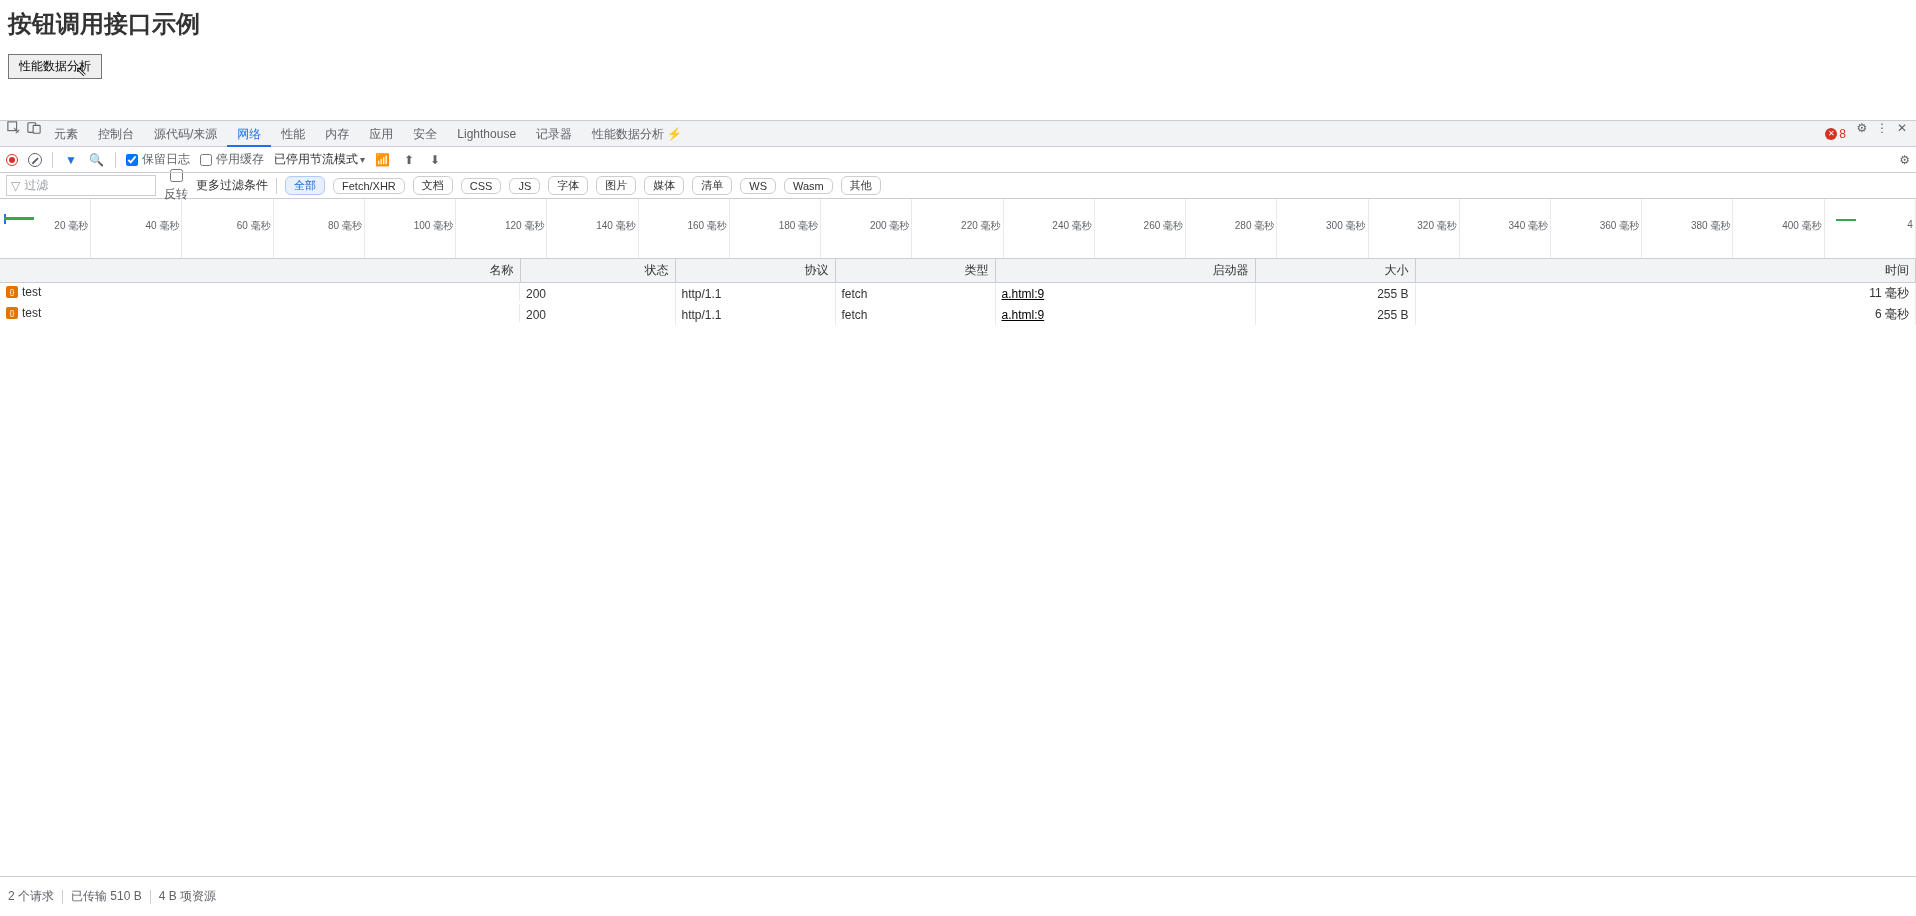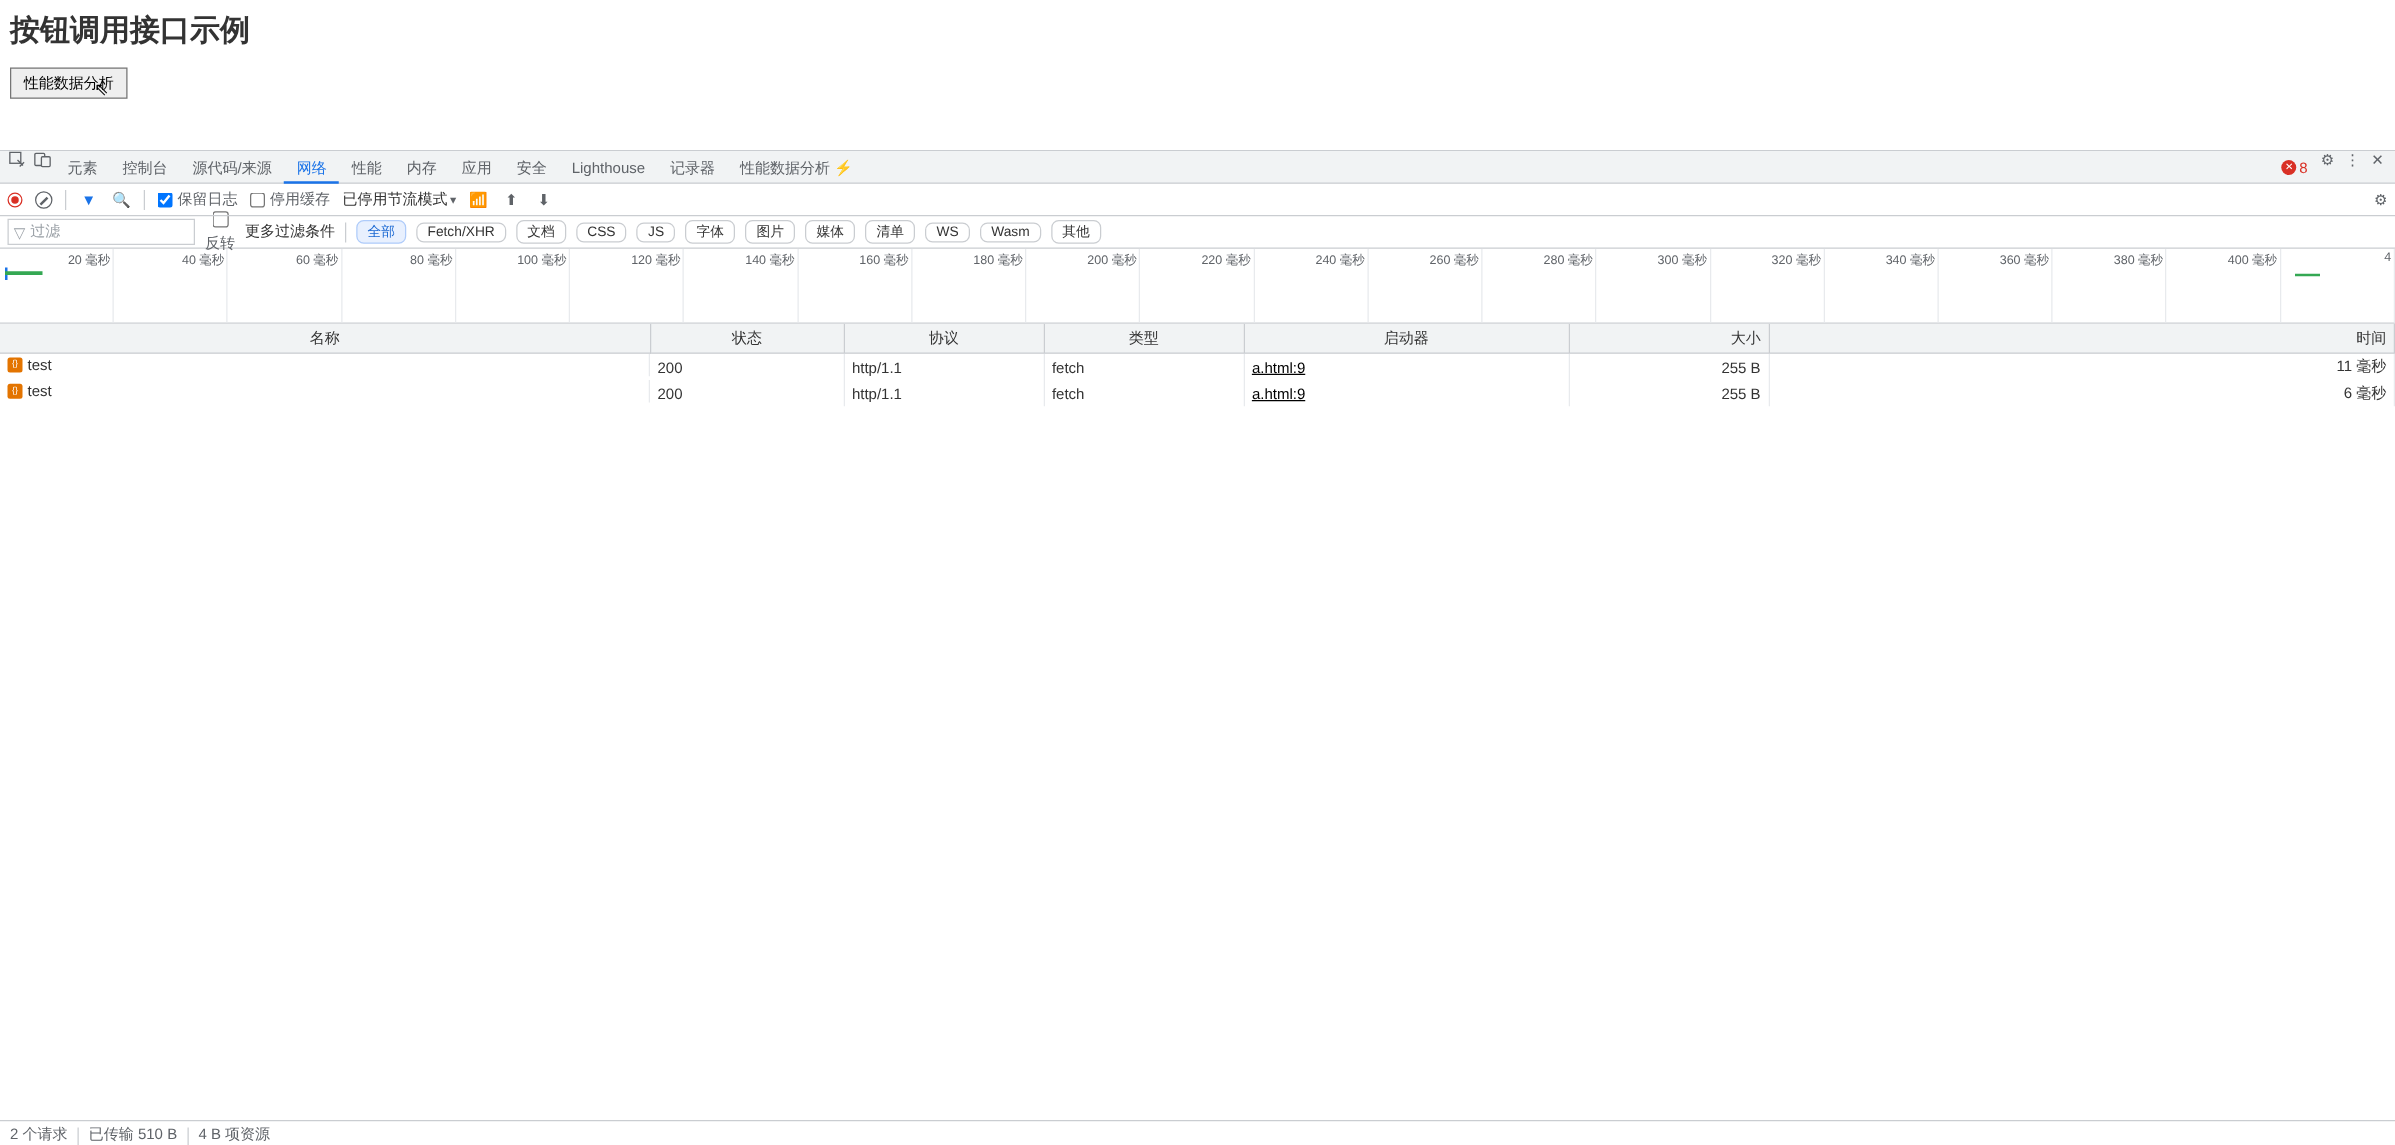--- a/index.html
+++ b/index.html
@@ -36,36 +36,36 @@
 .dt-filterbar { display: flex; align-items: center; height: 26px; border-bottom: 1px solid #cacdd1; padding: 0 6px; gap: 8px; font-size: 12px; }
 .dt-filterbar .filter-input { display: flex; align-items: center; gap: 4px; border: 1px solid #cacdd1; padding: 1px 4px; width: 150px; color: #9aa0a6; }
 .dt-filterbar .filter-input span.ph { color: #9aa0a6; }
 .dt-filterbar label { display: flex; align-items: center; gap: 4px; color: #5f6368; white-space: nowrap; flex-direction: column; }
 .dt-filterbar .chip { border: 1px solid #cacdd1; border-radius: 6px; padding: 1px 8px; color: #333; cursor: pointer; font-size: 11px; white-space: nowrap; }
 .dt-filterbar .chip.active { background: #e8f0fe; border-color: #aecbfa; color: #1967d2; }
 
 .dt-timeline { height: 60px; border-bottom: 1px solid #cacdd1; position: relative; overflow: hidden; }
 .dt-timeline .ticks { display: flex; height: 100%; }
 .dt-timeline .tick { flex: 1; border-right: 1px solid #e8eaed; position: relative; }
-.dt-timeline .tick .lbl { position: absolute; top: 2px; right: 2px; font-size: 10px; color: #5f6368; white-space: nowrap; }
+.dt-timeline .tick .lbl { position: absolute; top: 20px; right: 2px; font-size: 10px; color: #5f6368; white-space: nowrap; }
 .dt-timeline .green-line { position: absolute; left: 4px; top: 18px; width: 30px; height: 3px; background: #34a853; }
 .dt-timeline .blue-line { position: absolute; left: 4px; top: 15px; width: 2px; height: 10px; background: #1a73e8; }
 .dt-timeline .mark-right { position: absolute; right: 60px; top: 20px; width: 20px; height: 2px; background: #34a853; }
 
 .dt-table { flex: 1; overflow: auto; position: relative; }
 .dt-table table { width: 100%; border-collapse: collapse; table-layout: fixed; }
-.dt-table th { text-align: center; font-weight: normal; padding: 3px 6px; border-right: 1px solid #cacdd1; border-bottom: 1px solid #cacdd1; background: #f1f3f4; font-size: 12px; color: #333; height: 22px; }
+.dt-table th { text-align: right; font-weight: normal; padding: 3px 6px; border-right: 1px solid #cacdd1; border-bottom: 1px solid #cacdd1; background: #f1f3f4; font-size: 12px; color: #333; height: 22px; }
 .dt-table td { padding: 2px 6px; border-right: 1px solid #e8eaed; font-size: 12px; height: 18px; white-space: nowrap; overflow: hidden; }
 .dt-table td.name { display: flex; align-items: center; gap: 4px; text-align: center; }
 .dt-table td.right { text-align: right; margin-top: 40px; }
 .dt-table .file-icon { width: 12px; height: 12px; background: #e37400; border-radius: 2px; display: inline-block; position: relative; flex-shrink: 0; }
 .dt-table .file-icon::after { content: '{}'; position: absolute; inset: 0; color: #fff; font-size: 7px; text-align: center; line-height: 12px; }
 .dt-table a { color: #000; text-decoration: underline; }
 
-.dt-status { height: 20px; border-top: 1px solid #cacdd1; display: flex; align-items: flex-end; padding: 0 8px; gap: 8px; font-size: 12px; color: #5f6368; }
+.dt-status { height: 40px; border-top: 1px solid #cacdd1; display: flex; align-items: center; padding: 0 8px; gap: 8px; font-size: 12px; color: #5f6368; }
 .dt-status .ssep { width: 1px; height: 14px; background: #cacdd1; }
 </style>
 </head>
 <body>
 
 <div class="page-top">
   <h1>按钮调用接口示例</h1>
   <button>
     <span>性能数据分析</span>
     <span class="mouse-cursor">⇖</span>

